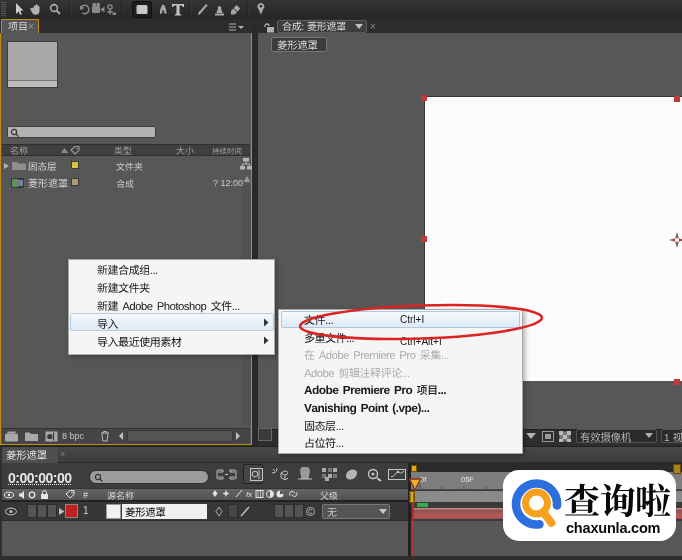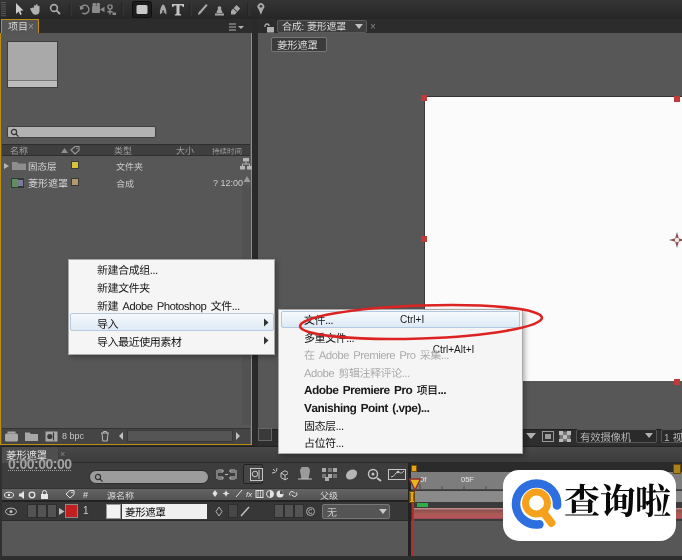--- a/index.html
+++ b/index.html
@@ -204,21 +204,21 @@
       <path d="M0.8 0.0V-0.7H2.5V-6.0L1.0 -4.9V-5.8L2.6 -6.9H3.4V-0.7H5.1V0.0Z M13.3 -7.9V-2.6H14.0V-7.2H17.1V-2.6H17.8V-7.9ZM10.3 -8.0C10.7 -7.7 11.1 -7.1 11.2 -6.7L11.8 -7.1C11.7 -7.5 11.3 -8.0 10.9 -8.4ZM15.1 -6.5V-4.5C15.1 -3.0 14.8 -1.1 12.3 0.2C12.5 0.4 12.7 0.7 12.8 0.8C14.3 0.0 15.1 -1.1 15.5 -2.1V-0.2C15.5 0.5 15.7 0.7 16.4 0.7H17.3C18.2 0.7 18.3 0.2 18.4 -1.3C18.2 -1.4 18.0 -1.5 17.8 -1.6C17.7 -0.2 17.7 0.1 17.3 0.1H16.5C16.3 0.1 16.2 0.0 16.2 -0.3V-2.8H15.7C15.8 -3.4 15.9 -4.0 15.9 -4.5V-6.5ZM9.4 -6.7V-6.0H11.8C11.2 -4.7 10.2 -3.5 9.2 -2.8C9.3 -2.6 9.4 -2.2 9.5 -2.0C9.9 -2.3 10.3 -2.7 10.7 -3.1V0.8H11.4V-3.5C11.7 -3.1 12.2 -2.5 12.4 -2.2L12.8 -2.8C12.6 -3.0 11.9 -3.8 11.6 -4.2C12.0 -4.9 12.5 -5.7 12.7 -6.4L12.3 -6.7L12.2 -6.7Z" fill="#b8b8b8"></path>
     </svg>
 <div class="a" style="left:0px;top:446px;width:682px;height:114px;background:#4a4a4a;"></div>
 <div class="a" style="left:0px;top:446px;width:682px;height:17px;background:linear-gradient(#484848,#3c3c3c);border-top:1px solid #222;border-bottom:1px solid #2a2a2a;"></div>
 <div class="a" style="left:2px;top:447px;width:56px;height:16px;background:#4e4e4e;border-radius:2px 2px 0 0;"></div>
 <svg class="a" style="left:6px;top:448px" width="42" height="15" viewBox="0 -11 42 15">
       <path d="M3.8 -4.3C3.0 -3.8 1.8 -3.4 0.9 -3.1L1.4 -2.5C2.3 -2.8 3.5 -3.4 4.5 -3.9ZM6.2 -3.8C7.2 -3.4 8.6 -2.9 9.3 -2.5L9.7 -3.2C9.0 -3.5 7.5 -4.0 6.5 -4.3ZM6.7 -8.8V-8.0H3.7V-8.8H3.0V-8.0H0.6V-7.4H3.0V-6.7H3.7V-7.4H6.7V-6.7H7.5V-7.4H9.9V-8.0H7.5V-8.8ZM4.8 -7.0V-6.4H1.8V-5.8H4.8V-5.0H0.6V-4.3H9.9V-5.0H5.6V-5.8H8.8V-6.4H5.6V-7.0ZM4.3 -3.4C3.8 -2.7 2.6 -1.9 1.0 -1.4C1.2 -1.3 1.4 -1.0 1.5 -0.9C2.1 -1.1 2.6 -1.3 3.1 -1.6C3.5 -1.2 3.9 -0.8 4.4 -0.5C3.2 -0.1 1.8 0.1 0.5 0.1C0.6 0.3 0.7 0.6 0.7 0.8C2.3 0.7 3.9 0.4 5.3 -0.1C6.5 0.4 7.9 0.7 9.6 0.8C9.7 0.6 9.8 0.3 10.0 0.1C8.6 0.0 7.2 -0.1 6.1 -0.5C7.0 -1.0 7.8 -1.6 8.3 -2.4L7.8 -2.7L7.7 -2.7H4.6C4.8 -2.8 5.0 -3.0 5.1 -3.2ZM5.3 -0.8C4.6 -1.1 4.1 -1.5 3.7 -1.9L3.9 -2.1H7.1C6.7 -1.6 6.0 -1.1 5.3 -0.8Z M19.1 -8.7C18.4 -7.8 17.2 -6.9 16.2 -6.4C16.4 -6.3 16.7 -6.0 16.8 -5.8C17.9 -6.4 19.0 -7.4 19.8 -8.3ZM19.4 -5.8C18.7 -4.8 17.4 -3.9 16.3 -3.3C16.5 -3.2 16.8 -3.0 16.9 -2.8C18.0 -3.4 19.3 -4.4 20.1 -5.5ZM19.6 -2.9C18.8 -1.6 17.4 -0.4 15.8 0.2C16.0 0.4 16.2 0.6 16.4 0.8C18.0 0.1 19.5 -1.2 20.4 -2.6ZM14.4 -7.4V-4.7H12.8V-7.4ZM10.6 -4.7V-4.0H12.0C12.0 -2.4 11.7 -0.9 10.6 0.4C10.8 0.5 11.1 0.7 11.2 0.9C12.4 -0.5 12.7 -2.2 12.7 -4.0H14.4V0.8H15.2V-4.0H16.4V-4.7H15.2V-7.4H16.2V-8.2H10.8V-7.4H12.0V-4.7Z M21.1 -8.0C21.6 -7.5 22.3 -6.8 22.6 -6.3L23.2 -6.8C22.9 -7.2 22.2 -7.9 21.7 -8.4ZM25.4 -2.8C25.2 -2.2 24.9 -1.5 24.5 -1.0L25.0 -0.7C25.4 -1.2 25.7 -2.0 25.9 -2.6ZM26.4 -2.6C26.4 -2.0 26.5 -1.3 26.5 -0.8L27.1 -0.8C27.1 -1.3 27.0 -2.1 26.9 -2.6ZM27.6 -2.6C27.8 -2.0 28.0 -1.2 28.1 -0.8L28.7 -0.9C28.6 -1.4 28.4 -2.1 28.1 -2.7ZM28.8 -2.7C29.2 -2.1 29.6 -1.3 29.8 -0.8L30.4 -1.1C30.2 -1.6 29.8 -2.3 29.4 -2.9ZM23.0 -5.2H20.9V-4.4H22.3V-1.1C21.8 -0.9 21.3 -0.5 20.8 0.0L21.3 0.7C21.8 0.0 22.4 -0.5 22.8 -0.5C23.0 -0.5 23.3 -0.2 23.8 0.0C24.5 0.5 25.4 0.6 26.6 0.6C27.7 0.6 29.5 0.5 30.3 0.4C30.3 0.2 30.4 -0.1 30.5 -0.3C29.5 -0.2 27.9 -0.1 26.7 -0.1C25.5 -0.1 24.6 -0.2 23.9 -0.6C23.5 -0.8 23.3 -1.0 23.0 -1.1ZM26.6 -8.7C26.7 -8.5 26.9 -8.1 27.0 -7.8H24.0V-5.5C24.0 -4.3 23.9 -2.7 23.1 -1.5C23.2 -1.4 23.5 -1.2 23.7 -1.1C24.6 -2.3 24.7 -4.2 24.7 -5.5V-7.1H30.3V-7.8H27.8C27.7 -8.1 27.5 -8.6 27.3 -8.9ZM26.0 -6.9V-5.9H24.7V-5.2H26.0V-3.3H29.1V-5.2H30.3V-5.9H29.1V-6.9H28.4V-5.9H26.7V-6.9ZM28.4 -5.2V-3.9H26.7V-5.2Z M37.4 -7.8H39.2V-6.8H37.4ZM34.9 -7.8H36.7V-6.8H34.9ZM32.5 -7.8H34.2V-6.8H32.5ZM33.0 -2.8H38.7V-2.1H33.0ZM33.0 -4.0H38.7V-3.3H33.0ZM31.2 -0.9V-0.3H35.4V0.8H36.2V-0.3H40.5V-0.9H36.2V-1.6H39.5V-4.6H36.1V-5.1H40.1V-5.7H36.1V-6.2H40.0V-8.4H31.8V-6.2H35.3V-4.6H32.2V-1.6H35.4V-0.9Z" fill="#e6e6e6"></path>
     </svg>
 <div class="a" style="left:60px;top:449px;font:normal 9px/11px 'Liberation Sans',sans-serif;color:#888888;white-space:pre;">×</div>
 <div class="a" style="left:0px;top:463px;width:410px;height:25px;background:#3d3d3d;"></div>
-<div class="a" style="left:8px;top:456px;font:bold 14px/17px 'Liberation Sans',sans-serif;color:#a3a3a3;white-space:pre;letter-spacing:-0.5px;text-decoration:underline dotted 1px;">0:00:00:00</div>
+<div class="a" style="left:8px;top:470px;font:bold 14px/17px 'Liberation Sans',sans-serif;color:#e5e5e5;white-space:pre;letter-spacing:-0.5px;text-decoration:underline dotted 1px;">0:00:00:00</div>
 <div class="a" style="left:89px;top:470px;width:120px;height:14px;background:#9c9c9c;border-radius:7px;border:1px solid #2e2e2e;"></div>
 <svg class="a" style="left:94px;top:473px" width="10" height="10" viewBox="0 0 10 10">
       <circle cx="4" cy="4" r="2.6" fill="none" stroke="#333" stroke-width="1.2"></circle>
       <path d="M6 6 L8.6 8.6" stroke="#333" stroke-width="1.2"></path>
     </svg>
 <svg class="a" style="left:216px;top:468px" width="21" height="14" viewBox="0 0 21 14">
       <path d="M1 2 v9 M2 2 h5 v2 h-5 M2 9 h5 v2 h-5 M20 2 v9 M19 2 h-5 v2 h5 M19 9 h-5 v2 h5 M9 6.5 h3" stroke="#c0c0c0" fill="none"></path>
     </svg>
 <div class="a" style="left:243px;top:464px;width:20px;height:20px;background:#454545;border:1px solid #222;border-radius:2px;"></div>
 <svg class="a" style="left:250px;top:468px" width="13" height="13" viewBox="0 0 13 13">
@@ -377,21 +377,21 @@
     </svg>
 <div class="a" style="left:278px;top:309px;width:245px;height:145px;background:#f5f5f5;border:1px solid #a8a8a8;box-shadow:2px 2px 5px rgba(0,0,0,0.3);"></div>
 <div class="a" style="left:281px;top:310.5px;width:239px;height:17.2px;background:linear-gradient(#f6fafd,#dde9f5);border:1px solid #b0c8e0;border-radius:2px;"></div>
 <svg class="a" style="left:304px;top:312.0px" width="31" height="16" viewBox="0 -12 31 16">
       <path d="M4.7 -9.1C5.0 -8.5 5.3 -7.8 5.5 -7.3L6.4 -7.6C6.2 -8.1 5.8 -8.8 5.5 -9.3ZM0.5 -7.3V-6.5H2.3C2.9 -4.8 3.8 -3.4 4.9 -2.2C3.7 -1.2 2.2 -0.4 0.4 0.1C0.6 0.3 0.8 0.7 0.9 0.9C2.8 0.3 4.3 -0.5 5.5 -1.6C6.8 -0.5 8.3 0.3 10.1 0.8C10.2 0.6 10.4 0.2 10.6 0.0C8.9 -0.4 7.4 -1.2 6.2 -2.2C7.3 -3.3 8.1 -4.8 8.8 -6.5H10.5V-7.3ZM5.5 -2.8C4.5 -3.8 3.7 -5.1 3.1 -6.5H7.8C7.3 -5.0 6.5 -3.8 5.5 -2.8Z M14.0 -3.8V-2.9H17.2V0.9H18.0V-2.9H21.0V-3.8H18.0V-6.2H20.5V-7.0H18.0V-9.1H17.2V-7.0H15.7C15.9 -7.5 16.0 -8.0 16.1 -8.5L15.3 -8.7C15.0 -7.2 14.6 -5.8 13.9 -4.9C14.1 -4.8 14.5 -4.6 14.7 -4.5C14.9 -5.0 15.2 -5.5 15.5 -6.2H17.2V-3.8ZM13.5 -9.2C12.9 -7.5 11.9 -5.9 10.9 -4.8C11.0 -4.6 11.3 -4.2 11.4 -4.0C11.7 -4.4 12.1 -4.8 12.4 -5.3V0.9H13.2V-6.6C13.6 -7.3 14.0 -8.2 14.3 -9.0Z M22.1 0.0V-1.2H23.2V0.0Z M24.8 0.0V-1.2H25.9V0.0Z M27.4 0.0V-1.2H28.5V0.0Z" fill="#1a1a1a"></path>
     </svg>
 <div class="a" style="left:400px;top:314.4px;width:107px;text-align:left;font:10px/12px 'Liberation Sans',sans-serif;color:#1a1a1a">Ctrl+I</div>
 <svg class="a" style="left:304px;top:329.6px" width="52" height="16" viewBox="0 -12 52 16">
       <path d="M5.0 -9.3C4.3 -8.3 3.0 -7.3 1.2 -6.5C1.4 -6.4 1.7 -6.1 1.8 -6.0C2.8 -6.4 3.6 -7.0 4.4 -7.5H7.5C6.9 -6.9 6.2 -6.3 5.3 -5.8C4.9 -6.1 4.3 -6.5 3.9 -6.7L3.3 -6.3C3.7 -6.1 4.2 -5.7 4.6 -5.4C3.4 -4.8 2.1 -4.4 0.9 -4.2C1.0 -4.0 1.2 -3.7 1.3 -3.5C4.1 -4.1 7.3 -5.5 8.8 -8.0L8.2 -8.3L8.1 -8.3H5.2C5.5 -8.5 5.7 -8.8 5.9 -9.1ZM6.8 -5.4C6.0 -4.3 4.4 -3.1 2.2 -2.3C2.4 -2.2 2.6 -1.9 2.7 -1.7C4.1 -2.2 5.2 -2.9 6.2 -3.7H9.2C8.6 -2.8 7.8 -2.1 6.9 -1.6C6.5 -1.9 5.9 -2.4 5.5 -2.7L4.8 -2.3C5.2 -1.9 5.7 -1.5 6.1 -1.2C4.6 -0.5 2.7 -0.1 0.8 0.1C1.0 0.3 1.1 0.7 1.2 0.9C5.1 0.4 8.8 -0.8 10.4 -4.1L9.8 -4.4L9.7 -4.4H7.0C7.3 -4.7 7.5 -4.9 7.7 -5.2Z M12.3 -5.9V-2.5H15.6V-1.8H11.9V-1.1H15.6V-0.1H11.1V0.5H21.0V-0.1H16.4V-1.1H20.3V-1.8H16.4V-2.5H19.9V-5.9H16.4V-6.6H20.9V-7.3H16.4V-8.1C17.7 -8.2 18.9 -8.4 19.9 -8.5L19.4 -9.2C17.7 -8.9 14.6 -8.7 12.0 -8.6C12.1 -8.4 12.2 -8.1 12.2 -7.9C13.3 -8.0 14.4 -8.0 15.6 -8.1V-7.3H11.2V-6.6H15.6V-5.9ZM13.1 -4.0H15.6V-3.1H13.1ZM16.4 -4.0H19.0V-3.1H16.4ZM13.1 -5.3H15.6V-4.5H13.1ZM16.4 -5.3H19.0V-4.5H16.4Z M25.8 -9.1C26.1 -8.5 26.4 -7.8 26.6 -7.3L27.5 -7.6C27.3 -8.1 26.9 -8.8 26.6 -9.3ZM21.7 -7.3V-6.5H23.4C24.0 -4.8 24.9 -3.4 26.0 -2.2C24.8 -1.2 23.3 -0.4 21.5 0.1C21.7 0.3 21.9 0.7 22.0 0.9C23.9 0.3 25.4 -0.5 26.6 -1.6C27.9 -0.5 29.4 0.3 31.2 0.8C31.3 0.6 31.6 0.2 31.7 0.0C30.0 -0.4 28.5 -1.2 27.3 -2.2C28.4 -3.3 29.2 -4.8 29.9 -6.5H31.6V-7.3ZM26.6 -2.8C25.6 -3.8 24.8 -5.1 24.2 -6.5H28.9C28.4 -5.0 27.6 -3.8 26.6 -2.8Z M35.1 -3.8V-2.9H38.3V0.9H39.1V-2.9H42.1V-3.8H39.1V-6.2H41.6V-7.0H39.1V-9.1H38.3V-7.0H36.8C37.0 -7.5 37.1 -8.0 37.2 -8.5L36.4 -8.7C36.1 -7.2 35.7 -5.8 35.0 -4.9C35.2 -4.8 35.6 -4.6 35.8 -4.5C36.1 -5.0 36.3 -5.5 36.6 -6.2H38.3V-3.8ZM34.6 -9.2C34.0 -7.5 33.0 -5.9 32.0 -4.8C32.1 -4.6 32.4 -4.2 32.5 -4.0C32.8 -4.4 33.2 -4.8 33.5 -5.3V0.9H34.3V-6.6C34.7 -7.3 35.1 -8.2 35.4 -9.0Z M43.2 0.0V-1.2H44.3V0.0Z M45.9 0.0V-1.2H47.0V0.0Z M48.5 0.0V-1.2H49.6V0.0Z" fill="#1a1a1a"></path>
     </svg>
-<div class="a" style="left:400px;top:344px;width:107px;text-align:center;font:10px/12px 'Liberation Sans',sans-serif;color:#1a1a1a">Ctrl+Alt+I</div>
+<div class="a" style="left:400px;top:336px;width:107px;text-align:left;font:10px/12px 'Liberation Sans',sans-serif;color:#1a1a1a">Ctrl+Alt+I</div>
 <svg class="a" style="left:304px;top:347.2px" width="146" height="16" viewBox="0 -12 146 16">
       <path d="M4.3 -9.2C4.1 -8.7 3.9 -8.1 3.7 -7.5H0.7V-6.7H3.4C2.7 -5.3 1.7 -4.0 0.4 -3.1C0.5 -3.0 0.8 -2.6 0.8 -2.4C1.3 -2.7 1.7 -3.1 2.1 -3.5V0.8H2.9V-4.5C3.5 -5.2 3.9 -6.0 4.3 -6.7H10.3V-7.5H4.6C4.8 -8.0 5.0 -8.5 5.2 -9.0ZM6.6 -6.2V-4.0H4.1V-3.3H6.6V-0.2H3.7V0.6H10.3V-0.2H7.4V-3.3H9.9V-4.0H7.4V-6.2Z M21.2 0.0 20.4 -2.3H16.8L16.0 0.0H14.9L18.0 -7.7H19.2L22.3 0.0ZM18.6 -6.9 18.5 -6.8Q18.4 -6.3 18.1 -5.6L17.2 -3.1H20.0L19.1 -5.6Q18.9 -6.0 18.7 -6.5Z M26.4 -1.0Q26.1 -0.4 25.6 -0.1Q25.2 0.1 24.5 0.1Q23.4 0.1 22.9 -0.6Q22.3 -1.4 22.3 -2.9Q22.3 -6.0 24.5 -6.0Q25.2 -6.0 25.6 -5.8Q26.1 -5.5 26.4 -5.0H26.4L26.4 -5.7V-8.1H27.3V-1.2Q27.3 -0.3 27.4 0.0H26.4Q26.4 -0.1 26.4 -0.4Q26.4 -0.7 26.4 -1.0ZM23.4 -3.0Q23.4 -1.7 23.7 -1.2Q24.0 -0.7 24.8 -0.7Q25.6 -0.7 26.0 -1.2Q26.4 -1.8 26.4 -3.0Q26.4 -4.2 26.0 -4.8Q25.6 -5.3 24.8 -5.3Q24.0 -5.3 23.7 -4.7Q23.4 -4.2 23.4 -3.0Z M33.4 -3.0Q33.4 -1.4 32.7 -0.7Q32.0 0.1 30.7 0.1Q29.4 0.1 28.8 -0.7Q28.1 -1.5 28.1 -3.0Q28.1 -6.0 30.8 -6.0Q32.1 -6.0 32.8 -5.3Q33.4 -4.5 33.4 -3.0ZM32.4 -3.0Q32.4 -4.2 32.0 -4.7Q31.6 -5.3 30.8 -5.3Q29.9 -5.3 29.5 -4.7Q29.2 -4.2 29.2 -3.0Q29.2 -1.8 29.5 -1.2Q29.9 -0.6 30.7 -0.6Q31.6 -0.6 32.0 -1.2Q32.4 -1.8 32.4 -3.0Z M39.2 -3.0Q39.2 0.1 37.0 0.1Q36.3 0.1 35.9 -0.1Q35.4 -0.4 35.2 -0.9H35.2Q35.2 -0.7 35.1 -0.4Q35.1 -0.1 35.1 0.0H34.1Q34.2 -0.3 34.2 -1.2V-8.1H35.2V-5.8Q35.2 -5.4 35.1 -5.0H35.2Q35.4 -5.5 35.9 -5.8Q36.3 -6.0 37.0 -6.0Q38.1 -6.0 38.7 -5.3Q39.2 -4.5 39.2 -3.0ZM38.2 -3.0Q38.2 -4.2 37.8 -4.7Q37.5 -5.3 36.8 -5.3Q35.9 -5.3 35.5 -4.7Q35.2 -4.1 35.2 -2.9Q35.2 -1.7 35.5 -1.2Q35.9 -0.6 36.7 -0.6Q37.5 -0.6 37.8 -1.2Q38.2 -1.7 38.2 -3.0Z M40.7 -2.8Q40.7 -1.7 41.1 -1.2Q41.6 -0.6 42.4 -0.6Q43.0 -0.6 43.4 -0.9Q43.8 -1.1 43.9 -1.5L44.8 -1.3Q44.2 0.1 42.4 0.1Q41.1 0.1 40.4 -0.7Q39.7 -1.5 39.7 -3.0Q39.7 -4.5 40.4 -5.2Q41.1 -6.0 42.3 -6.0Q44.9 -6.0 44.9 -2.9V-2.8ZM43.9 -3.5Q43.8 -4.4 43.4 -4.9Q43.1 -5.3 42.3 -5.3Q41.6 -5.3 41.2 -4.8Q40.8 -4.3 40.7 -3.5Z M56.2 -5.4Q56.2 -4.3 55.5 -3.6Q54.7 -3.0 53.5 -3.0H51.2V0.0H50.2V-7.7H53.4Q54.7 -7.7 55.5 -7.1Q56.2 -6.5 56.2 -5.4ZM55.1 -5.4Q55.1 -6.9 53.3 -6.9H51.2V-3.8H53.4Q55.1 -3.8 55.1 -5.4Z M57.1 0.0V-4.5Q57.1 -5.2 57.0 -5.9H58.0Q58.0 -4.9 58.0 -4.7H58.0Q58.3 -5.5 58.6 -5.7Q58.9 -6.0 59.5 -6.0Q59.6 -6.0 59.8 -6.0V-5.1Q59.7 -5.1 59.3 -5.1Q58.7 -5.1 58.4 -4.6Q58.1 -4.1 58.1 -3.1V0.0Z M61.1 -2.8Q61.1 -1.7 61.5 -1.2Q61.9 -0.6 62.7 -0.6Q63.4 -0.6 63.8 -0.9Q64.2 -1.1 64.3 -1.5L65.2 -1.3Q64.6 0.1 62.7 0.1Q61.4 0.1 60.7 -0.7Q60.1 -1.5 60.1 -3.0Q60.1 -4.5 60.7 -5.2Q61.4 -6.0 62.7 -6.0Q65.3 -6.0 65.3 -2.9V-2.8ZM64.3 -3.5Q64.2 -4.4 63.8 -4.9Q63.4 -5.3 62.7 -5.3Q62.0 -5.3 61.6 -4.8Q61.1 -4.3 61.1 -3.5Z M69.6 0.0V-3.8Q69.6 -4.6 69.3 -4.9Q69.1 -5.3 68.5 -5.3Q67.9 -5.3 67.5 -4.8Q67.1 -4.3 67.1 -3.4V0.0H66.1V-4.7Q66.1 -5.7 66.1 -5.9H67.0Q67.0 -5.9 67.0 -5.8Q67.1 -5.6 67.1 -5.5Q67.1 -5.3 67.1 -4.9H67.1Q67.4 -5.5 67.8 -5.8Q68.2 -6.0 68.8 -6.0Q69.5 -6.0 69.9 -5.8Q70.3 -5.5 70.4 -4.9H70.5Q70.8 -5.5 71.2 -5.8Q71.6 -6.0 72.2 -6.0Q73.1 -6.0 73.5 -5.5Q74.0 -5.1 74.0 -3.9V0.0H73.0V-3.8Q73.0 -4.6 72.7 -4.9Q72.5 -5.3 71.9 -5.3Q71.3 -5.3 70.9 -4.8Q70.5 -4.3 70.5 -3.4V0.0Z M75.0 -7.2V-8.1H76.0V-7.2ZM75.0 0.0V-5.9H76.0V0.0Z M77.8 -2.8Q77.8 -1.7 78.2 -1.2Q78.6 -0.6 79.4 -0.6Q80.1 -0.6 80.5 -0.9Q80.9 -1.1 81.0 -1.5L81.9 -1.3Q81.3 0.1 79.4 0.1Q78.1 0.1 77.4 -0.7Q76.8 -1.5 76.8 -3.0Q76.8 -4.5 77.4 -5.2Q78.1 -6.0 79.4 -6.0Q82.0 -6.0 82.0 -2.9V-2.8ZM81.0 -3.5Q80.9 -4.4 80.5 -4.9Q80.1 -5.3 79.4 -5.3Q78.7 -5.3 78.3 -4.8Q77.8 -4.3 77.8 -3.5Z M82.8 0.0V-4.5Q82.8 -5.2 82.8 -5.9H83.7Q83.8 -4.9 83.8 -4.7H83.8Q84.0 -5.5 84.3 -5.7Q84.6 -6.0 85.2 -6.0Q85.4 -6.0 85.6 -6.0V-5.1Q85.4 -5.1 85.1 -5.1Q84.5 -5.1 84.1 -4.6Q83.8 -4.1 83.8 -3.1V0.0Z M86.9 -2.8Q86.9 -1.7 87.3 -1.2Q87.7 -0.6 88.5 -0.6Q89.1 -0.6 89.5 -0.9Q89.9 -1.1 90.0 -1.5L90.9 -1.3Q90.4 0.1 88.5 0.1Q87.2 0.1 86.5 -0.7Q85.8 -1.5 85.8 -3.0Q85.8 -4.5 86.5 -5.2Q87.2 -6.0 88.5 -6.0Q91.1 -6.0 91.1 -2.9V-2.8ZM90.1 -3.5Q90.0 -4.4 89.6 -4.9Q89.2 -5.3 88.4 -5.3Q87.7 -5.3 87.3 -4.8Q86.9 -4.3 86.9 -3.5Z M102.3 -5.4Q102.3 -4.3 101.6 -3.6Q100.9 -3.0 99.6 -3.0H97.4V0.0H96.3V-7.7H99.6Q100.9 -7.7 101.6 -7.1Q102.3 -6.5 102.3 -5.4ZM101.2 -5.4Q101.2 -6.9 99.5 -6.9H97.4V-3.8H99.5Q101.2 -3.8 101.2 -5.4Z M103.2 0.0V-4.5Q103.2 -5.2 103.2 -5.9H104.1Q104.2 -4.9 104.2 -4.7H104.2Q104.4 -5.5 104.7 -5.7Q105.0 -6.0 105.6 -6.0Q105.8 -6.0 106.0 -6.0V-5.1Q105.8 -5.1 105.5 -5.1Q104.8 -5.1 104.5 -4.6Q104.2 -4.1 104.2 -3.1V0.0Z M111.5 -3.0Q111.5 -1.4 110.8 -0.7Q110.1 0.1 108.8 0.1Q107.5 0.1 106.9 -0.7Q106.2 -1.5 106.2 -3.0Q106.2 -6.0 108.8 -6.0Q110.2 -6.0 110.8 -5.3Q111.5 -4.5 111.5 -3.0ZM110.4 -3.0Q110.4 -4.2 110.1 -4.7Q109.7 -5.3 108.9 -5.3Q108.0 -5.3 107.6 -4.7Q107.2 -4.2 107.2 -3.0Q107.2 -1.8 107.6 -1.2Q108.0 -0.6 108.8 -0.6Q109.7 -0.6 110.1 -1.2Q110.4 -1.8 110.4 -3.0Z M124.6 -7.6C124.2 -6.8 123.5 -5.6 123.0 -4.9L123.7 -4.6C124.2 -5.2 124.9 -6.3 125.4 -7.3ZM117.4 -6.8C117.8 -6.2 118.3 -5.4 118.4 -4.8L119.2 -5.1C119.0 -5.7 118.6 -6.5 118.1 -7.1ZM120.3 -7.3C120.7 -6.6 120.9 -5.8 121.0 -5.2L121.8 -5.5C121.8 -6.0 121.4 -6.9 121.1 -7.5ZM124.9 -9.1C123.0 -8.7 119.6 -8.5 116.8 -8.4C116.9 -8.2 117.0 -7.8 117.0 -7.6C119.9 -7.7 123.3 -8.0 125.6 -8.4ZM116.5 -4.1V-3.3H120.2C119.2 -2.0 117.6 -0.9 116.2 -0.3C116.4 -0.1 116.6 0.2 116.8 0.5C118.2 -0.2 119.8 -1.5 120.8 -2.8V0.9H121.7V-2.9C122.8 -1.5 124.4 -0.2 125.8 0.4C126.0 0.2 126.2 -0.1 126.4 -0.3C125.0 -0.9 123.4 -2.1 122.3 -3.3H126.2V-4.1H121.7V-5.1H120.8V-4.1Z M131.4 -3.2V-2.5H126.9V-1.8H130.7C129.6 -1.0 128.0 -0.3 126.7 0.1C126.9 0.2 127.1 0.5 127.2 0.8C128.6 0.3 130.3 -0.5 131.4 -1.5V0.9H132.2V-1.5C133.4 -0.6 135.0 0.3 136.5 0.7C136.6 0.5 136.8 0.2 137.0 -0.0C135.6 -0.3 134.1 -1.0 133.0 -1.8H136.8V-2.5H132.2V-3.2ZM131.7 -6.1V-5.3H129.1V-6.1ZM131.5 -9.1C131.7 -8.8 131.8 -8.4 132.0 -8.1H129.5C129.7 -8.4 129.9 -8.8 130.1 -9.1L129.3 -9.3C128.8 -8.3 127.9 -7.1 126.7 -6.1C126.9 -6.0 127.1 -5.8 127.3 -5.6C127.6 -5.9 127.9 -6.2 128.2 -6.5V-3.0H129.1V-3.3H136.5V-4.0H132.5V-4.8H135.7V-5.3H132.5V-6.1H135.7V-6.7H132.5V-7.4H136.1V-8.1H132.9C132.7 -8.4 132.5 -8.9 132.2 -9.3ZM131.7 -6.7H129.1V-7.4H131.7ZM131.7 -4.8V-4.0H129.1V-4.8Z M137.9 0.0V-1.2H139.0V0.0Z M140.6 0.0V-1.2H141.7V0.0Z M143.2 0.0V-1.2H144.3V0.0Z" fill="#a8a8a8"></path>
     </svg>
 <svg class="a" style="left:304px;top:364.8px" width="107" height="16" viewBox="0 -12 107 16">
       <path d="M6.4 0.0 5.5 -2.3H2.0L1.1 0.0H0.0L3.2 -7.7H4.4L7.4 0.0ZM3.7 -6.9 3.7 -6.8Q3.6 -6.3 3.3 -5.6L2.3 -3.1H5.2L4.2 -5.6Q4.0 -6.0 3.9 -6.5Z M11.5 -1.0Q11.2 -0.4 10.8 -0.1Q10.3 0.1 9.7 0.1Q8.5 0.1 8.0 -0.6Q7.5 -1.4 7.5 -2.9Q7.5 -6.0 9.7 -6.0Q10.3 -6.0 10.8 -5.8Q11.2 -5.5 11.5 -5.0H11.5L11.5 -5.7V-8.1H12.5V-1.2Q12.5 -0.3 12.5 0.0H11.6Q11.6 -0.1 11.6 -0.4Q11.5 -0.7 11.5 -1.0ZM8.5 -3.0Q8.5 -1.7 8.9 -1.2Q9.2 -0.7 9.9 -0.7Q10.8 -0.7 11.1 -1.2Q11.5 -1.8 11.5 -3.0Q11.5 -4.2 11.1 -4.8Q10.8 -5.3 9.9 -5.3Q9.2 -5.3 8.9 -4.7Q8.5 -4.2 8.5 -3.0Z M18.6 -3.0Q18.6 -1.4 17.9 -0.7Q17.2 0.1 15.9 0.1Q14.6 0.1 13.9 -0.7Q13.3 -1.5 13.3 -3.0Q13.3 -6.0 15.9 -6.0Q17.3 -6.0 17.9 -5.3Q18.6 -4.5 18.6 -3.0ZM17.5 -3.0Q17.5 -4.2 17.2 -4.7Q16.8 -5.3 15.9 -5.3Q15.1 -5.3 14.7 -4.7Q14.3 -4.2 14.3 -3.0Q14.3 -1.8 14.7 -1.2Q15.1 -0.6 15.9 -0.6Q16.8 -0.6 17.1 -1.2Q17.5 -1.8 17.5 -3.0Z M24.3 -3.0Q24.3 0.1 22.2 0.1Q21.5 0.1 21.0 -0.1Q20.6 -0.4 20.3 -0.9H20.3Q20.3 -0.7 20.3 -0.4Q20.3 -0.1 20.3 0.0H19.3Q19.3 -0.3 19.3 -1.2V-8.1H20.3V-5.8Q20.3 -5.4 20.3 -5.0H20.3Q20.6 -5.5 21.0 -5.8Q21.5 -6.0 22.2 -6.0Q23.3 -6.0 23.8 -5.3Q24.3 -4.5 24.3 -3.0ZM23.3 -3.0Q23.3 -4.2 23.0 -4.7Q22.6 -5.3 21.9 -5.3Q21.1 -5.3 20.7 -4.7Q20.3 -4.1 20.3 -2.9Q20.3 -1.7 20.7 -1.2Q21.1 -0.6 21.9 -0.6Q22.6 -0.6 23.0 -1.2Q23.3 -1.7 23.3 -3.0Z M25.9 -2.8Q25.9 -1.7 26.3 -1.2Q26.7 -0.6 27.5 -0.6Q28.2 -0.6 28.5 -0.9Q28.9 -1.1 29.1 -1.5L29.9 -1.3Q29.4 0.1 27.5 0.1Q26.2 0.1 25.5 -0.7Q24.8 -1.5 24.8 -3.0Q24.8 -4.5 25.5 -5.2Q26.2 -6.0 27.5 -6.0Q30.1 -6.0 30.1 -2.9V-2.8ZM29.1 -3.5Q29.0 -4.4 28.6 -4.9Q28.2 -5.3 27.5 -5.3Q26.7 -5.3 26.3 -4.8Q25.9 -4.3 25.9 -3.5Z M41.0 -6.8V-3.9H41.7V-6.8ZM43.1 -7.1V-3.7C43.1 -3.6 43.1 -3.5 42.9 -3.5C42.8 -3.5 42.4 -3.5 42.0 -3.5C42.0 -3.4 42.1 -3.1 42.2 -2.9C42.8 -2.9 43.2 -2.9 43.5 -3.0C43.8 -3.1 43.8 -3.3 43.8 -3.7V-7.1ZM42.0 -9.3C41.8 -8.9 41.5 -8.5 41.3 -8.1H38.0L38.5 -8.3C38.3 -8.6 38.0 -9.0 37.8 -9.3L37.0 -9.1C37.3 -8.8 37.5 -8.4 37.7 -8.1H35.1V-7.5H44.8V-8.1H42.1C42.3 -8.4 42.6 -8.7 42.8 -9.1ZM35.4 -2.5V-1.8H38.9C38.5 -0.7 37.6 -0.1 35.0 0.2C35.1 0.4 35.3 0.7 35.4 0.9C38.3 0.5 39.4 -0.3 39.8 -1.8H43.2C43.1 -0.6 42.9 -0.1 42.7 0.0C42.6 0.1 42.5 0.1 42.3 0.1C42.1 0.1 41.4 0.1 40.7 0.1C40.8 0.3 40.9 0.6 41.0 0.8C41.6 0.8 42.3 0.8 42.6 0.8C42.9 0.8 43.2 0.7 43.4 0.5C43.7 0.2 43.9 -0.5 44.1 -2.2C44.1 -2.3 44.1 -2.5 44.1 -2.5ZM39.0 -6.4V-5.7H36.6V-6.4ZM35.9 -6.9V-3.0H36.6V-4.0H39.0V-3.7C39.0 -3.6 39.0 -3.5 38.9 -3.5C38.8 -3.5 38.5 -3.5 38.1 -3.5C38.2 -3.4 38.3 -3.2 38.3 -3.0C38.8 -3.0 39.2 -3.0 39.4 -3.1C39.7 -3.2 39.7 -3.3 39.7 -3.7V-6.9ZM39.0 -5.2V-4.6H36.6V-5.2Z M51.0 -8.3H54.0V-7.1H51.0ZM50.3 -8.9V-6.5H54.8V-8.9ZM45.9 -3.7C46.0 -3.7 46.3 -3.8 46.7 -3.8H47.7V-2.2L45.4 -1.8L45.6 -1.0L47.7 -1.5V0.8H48.4V-1.6L49.7 -1.9L49.6 -2.6L48.4 -2.4V-3.8H49.4V-4.6H48.4V-6.2H47.7V-4.6H46.6C46.9 -5.3 47.2 -6.2 47.5 -7.1H49.5V-7.9H47.7C47.8 -8.3 47.9 -8.7 47.9 -9.1L47.1 -9.2C47.1 -8.8 47.0 -8.4 46.9 -7.9H45.5V-7.1H46.7C46.5 -6.3 46.3 -5.5 46.1 -5.3C46.0 -4.8 45.8 -4.4 45.6 -4.4C45.7 -4.2 45.8 -3.8 45.9 -3.7ZM54.0 -5.2V-4.2H51.1V-5.2ZM49.4 -0.8 49.5 -0.1 54.0 -0.4V0.9H54.7V-0.5L55.5 -0.6L55.5 -1.3L54.7 -1.2V-5.2H55.5V-5.9H49.6V-5.2H50.4V-0.9ZM54.0 -3.6V-2.7H51.1V-3.6ZM54.0 -2.0V-1.2L51.1 -0.9V-2.0Z M56.6 -8.5C57.3 -8.2 58.2 -7.6 58.7 -7.3L59.1 -8.0C58.7 -8.3 57.7 -8.8 57.0 -9.1ZM56.0 -5.5C56.7 -5.1 57.6 -4.6 58.0 -4.3L58.5 -5.0C58.0 -5.3 57.1 -5.8 56.4 -6.1ZM56.3 0.2 57.0 0.8C57.7 -0.3 58.4 -1.6 59.0 -2.8L58.4 -3.4C57.8 -2.1 56.9 -0.6 56.3 0.2ZM61.6 -9.0C61.9 -8.4 62.3 -7.7 62.5 -7.2L63.3 -7.5C63.1 -8.0 62.7 -8.7 62.3 -9.3ZM59.2 -7.1V-6.4H62.1V-3.9H59.6V-3.1H62.1V-0.3H58.9V0.5H66.1V-0.3H63.0V-3.1H65.5V-3.9H63.0V-6.4H65.9V-7.1Z M66.7 -7.3C67.1 -6.8 67.4 -6.2 67.5 -5.7L68.1 -6.0C68.0 -6.4 67.6 -7.1 67.3 -7.5ZM70.3 -7.6C70.1 -7.2 69.7 -6.4 69.5 -6.0L70.0 -5.8C70.3 -6.2 70.6 -6.9 70.9 -7.4ZM71.2 -8.7V-7.9H71.7C72.1 -7.2 72.6 -6.5 73.1 -6.0C72.4 -5.5 71.5 -5.1 70.6 -4.8V-5.3H69.2V-8.2C69.8 -8.2 70.4 -8.4 70.9 -8.5L70.4 -9.1C69.5 -8.9 67.9 -8.7 66.5 -8.5C66.6 -8.4 66.7 -8.1 66.7 -7.9C67.3 -8.0 67.9 -8.0 68.5 -8.1V-5.3H66.6V-4.6H68.3C67.9 -3.5 67.1 -2.2 66.4 -1.5C66.6 -1.3 66.8 -1.0 66.8 -0.7C67.4 -1.4 68.0 -2.4 68.5 -3.4V0.9H69.2V-3.6C69.6 -3.1 70.1 -2.5 70.3 -2.2L70.9 -2.8C70.6 -3.0 69.6 -4.1 69.2 -4.4V-4.6H70.6V-4.8C70.8 -4.6 71.0 -4.4 71.1 -4.2C72.0 -4.5 72.9 -4.9 73.7 -5.5C74.5 -4.9 75.4 -4.4 76.4 -4.2C76.5 -4.4 76.7 -4.7 76.8 -4.9C75.9 -5.1 75.1 -5.4 74.4 -5.9C75.2 -6.6 76.0 -7.4 76.4 -8.4L76.0 -8.7L75.8 -8.7ZM75.3 -7.9C74.9 -7.3 74.4 -6.8 73.7 -6.4C73.2 -6.8 72.8 -7.3 72.4 -7.9ZM73.3 -4.5V-3.5H71.3V-2.8H73.3V-1.6H70.9V-0.9H73.3V0.9H74.1V-0.9H76.5V-1.6H74.1V-2.8H76.1V-3.5H74.1V-4.5Z M85.7 -7.3C85.6 -6.5 85.2 -5.2 85.0 -4.5L85.6 -4.3C85.9 -5.0 86.3 -6.2 86.5 -7.1ZM80.9 -7.1C81.2 -6.2 81.5 -5.1 81.6 -4.4L82.3 -4.6C82.2 -5.3 82.0 -6.4 81.7 -7.3ZM77.7 -8.4C78.3 -7.9 79.0 -7.1 79.4 -6.7L79.9 -7.2C79.6 -7.7 78.8 -8.4 78.2 -8.9ZM80.6 -8.7V-7.9H83.3V-3.8H80.3V-3.0H83.3V0.9H84.1V-3.0H87.2V-3.8H84.1V-7.9H86.7V-8.7ZM77.1 -5.8V-5.0H78.6V-0.9C78.6 -0.5 78.3 -0.2 78.1 -0.0C78.3 0.1 78.5 0.5 78.5 0.7C78.7 0.4 79.0 0.2 80.8 -1.2C80.7 -1.3 80.6 -1.7 80.5 -1.9L79.4 -1.1V-5.8L78.6 -5.8Z M88.4 -8.4C89.0 -7.9 89.9 -7.1 90.3 -6.6L90.8 -7.2C90.4 -7.7 89.6 -8.5 88.9 -9.0ZM94.0 -9.3C93.5 -7.9 92.4 -6.3 90.7 -5.2C90.8 -5.1 91.1 -4.8 91.2 -4.6C92.6 -5.5 93.6 -6.8 94.3 -8.0C95.1 -6.7 96.3 -5.4 97.3 -4.7C97.5 -4.9 97.7 -5.2 97.9 -5.3C96.8 -6.0 95.5 -7.4 94.7 -8.7L94.9 -9.1ZM96.1 -4.7C95.3 -4.1 94.1 -3.5 93.1 -3.0V-5.2H92.2V-0.7C92.2 0.3 92.6 0.6 93.8 0.6C94.0 0.6 95.8 0.6 96.1 0.6C97.1 0.6 97.4 0.2 97.5 -1.4C97.2 -1.4 96.9 -1.6 96.7 -1.7C96.6 -0.4 96.6 -0.2 96.0 -0.2C95.6 -0.2 94.1 -0.2 93.8 -0.2C93.2 -0.2 93.1 -0.2 93.1 -0.7V-2.1C94.2 -2.6 95.6 -3.3 96.6 -4.0ZM89.3 0.7V0.6C89.4 0.4 89.7 0.2 91.5 -1.3C91.4 -1.4 91.3 -1.7 91.2 -2.0L90.1 -1.1V-5.8H87.6V-5.0H89.4V-1.0C89.4 -0.5 89.0 -0.1 88.8 0.1C89.0 0.2 89.2 0.5 89.3 0.7Z M98.8 0.0V-1.2H99.8V0.0Z M101.4 0.0V-1.2H102.5V0.0Z M104.1 0.0V-1.2H105.1V0.0Z" fill="#a8a8a8"></path>
     </svg>
 <svg class="a" style="left:304px;top:381.4px" width="144" height="18" viewBox="0 -13 144 18">
       <path d="M6.5 0.0 5.8 -2.1H2.7L2.0 0.0H0.3L3.3 -8.1H5.3L8.2 0.0ZM4.3 -6.9 4.2 -6.7Q4.2 -6.5 4.1 -6.3Q4.0 -6.0 3.1 -3.4H5.4L4.6 -5.7L4.4 -6.5Z M12.9 0.0Q12.9 -0.1 12.9 -0.4Q12.8 -0.8 12.8 -1.0H12.8Q12.3 0.1 10.8 0.1Q9.7 0.1 9.1 -0.7Q8.6 -1.6 8.6 -3.1Q8.6 -4.7 9.2 -5.5Q9.8 -6.3 11.0 -6.3Q11.6 -6.3 12.1 -6.1Q12.6 -5.8 12.8 -5.2H12.8L12.8 -6.3V-8.6H14.5V-1.4Q14.5 -0.8 14.5 0.0ZM12.9 -3.2Q12.9 -4.2 12.5 -4.7Q12.2 -5.2 11.5 -5.2Q10.9 -5.2 10.6 -4.7Q10.2 -4.2 10.2 -3.1Q10.2 -1.0 11.5 -1.0Q12.2 -1.0 12.5 -1.6Q12.9 -2.1 12.9 -3.2Z M21.6 -3.1Q21.6 -1.6 20.7 -0.7Q19.9 0.1 18.4 0.1Q16.9 0.1 16.1 -0.7Q15.3 -1.6 15.3 -3.1Q15.3 -4.6 16.1 -5.5Q16.9 -6.3 18.4 -6.3Q20.0 -6.3 20.8 -5.5Q21.6 -4.7 21.6 -3.1ZM19.9 -3.1Q19.9 -4.2 19.5 -4.7Q19.2 -5.2 18.5 -5.2Q17.0 -5.2 17.0 -3.1Q17.0 -2.1 17.4 -1.5Q17.7 -1.0 18.4 -1.0Q19.9 -1.0 19.9 -3.1Z M28.3 -3.1Q28.3 -1.6 27.7 -0.7Q27.1 0.1 25.9 0.1Q25.3 0.1 24.8 -0.2Q24.3 -0.5 24.0 -1.0H24.0Q24.0 -0.8 24.0 -0.4Q24.0 -0.1 23.9 0.0H22.4Q22.4 -0.5 22.4 -1.4V-8.6H24.0V-6.2L24.0 -5.2H24.0Q24.6 -6.3 26.0 -6.3Q27.1 -6.3 27.7 -5.5Q28.3 -4.7 28.3 -3.1ZM26.6 -3.1Q26.6 -4.2 26.3 -4.7Q26.0 -5.2 25.3 -5.2Q24.7 -5.2 24.4 -4.7Q24.0 -4.1 24.0 -3.1Q24.0 -2.1 24.3 -1.5Q24.7 -1.0 25.3 -1.0Q26.6 -1.0 26.6 -3.1Z M31.7 0.1Q30.3 0.1 29.6 -0.7Q28.8 -1.5 28.8 -3.1Q28.8 -4.7 29.6 -5.5Q30.3 -6.3 31.7 -6.3Q33.1 -6.3 33.8 -5.5Q34.5 -4.6 34.5 -2.9V-2.8H30.5Q30.5 -1.9 30.8 -1.4Q31.2 -1.0 31.8 -1.0Q32.7 -1.0 32.9 -1.7L34.4 -1.6Q33.7 0.1 31.7 0.1ZM31.7 -5.3Q31.2 -5.3 30.8 -4.9Q30.5 -4.5 30.5 -3.8H32.9Q32.9 -4.6 32.6 -5.0Q32.3 -5.3 31.7 -5.3Z M46.2 -5.5Q46.2 -4.8 45.9 -4.1Q45.5 -3.5 44.8 -3.2Q44.2 -2.9 43.3 -2.9H41.2V0.0H39.5V-8.1H43.2Q44.7 -8.1 45.4 -7.4Q46.2 -6.8 46.2 -5.5ZM44.5 -5.5Q44.5 -6.8 43.0 -6.8H41.2V-4.2H43.1Q43.8 -4.2 44.1 -4.5Q44.5 -4.9 44.5 -5.5Z M47.0 0.0V-4.8Q47.0 -5.3 47.0 -5.6Q47.0 -6.0 47.0 -6.2H48.5Q48.5 -6.1 48.5 -5.6Q48.6 -5.1 48.6 -4.9H48.6Q48.8 -5.6 49.0 -5.8Q49.2 -6.1 49.5 -6.2Q49.7 -6.4 50.1 -6.4Q50.4 -6.4 50.6 -6.3V-4.9Q50.2 -5.0 49.9 -5.0Q49.3 -5.0 49.0 -4.5Q48.6 -4.0 48.6 -3.1V0.0Z M53.7 0.1Q52.3 0.1 51.5 -0.7Q50.8 -1.5 50.8 -3.1Q50.8 -4.7 51.5 -5.5Q52.3 -6.3 53.7 -6.3Q55.1 -6.3 55.8 -5.5Q56.5 -4.6 56.5 -2.9V-2.8H52.5Q52.5 -1.9 52.8 -1.4Q53.2 -1.0 53.8 -1.0Q54.6 -1.0 54.9 -1.7L56.4 -1.6Q55.7 0.1 53.7 0.1ZM53.7 -5.3Q53.1 -5.3 52.8 -4.9Q52.5 -4.5 52.5 -3.8H54.9Q54.9 -4.6 54.5 -5.0Q54.2 -5.3 53.7 -5.3Z M60.9 0.0V-3.5Q60.9 -5.1 60.0 -5.1Q59.5 -5.1 59.2 -4.6Q58.9 -4.1 58.9 -3.3V0.0H57.3V-4.8Q57.3 -5.3 57.2 -5.7Q57.2 -6.0 57.2 -6.2H58.8Q58.8 -6.1 58.8 -5.6Q58.8 -5.2 58.8 -5.0H58.9Q59.2 -5.7 59.6 -6.0Q60.0 -6.4 60.7 -6.4Q62.1 -6.4 62.4 -5.0H62.4Q62.8 -5.7 63.2 -6.0Q63.6 -6.4 64.3 -6.4Q65.2 -6.4 65.7 -5.7Q66.2 -5.1 66.2 -4.0V0.0H64.6V-3.5Q64.6 -5.1 63.6 -5.1Q63.2 -5.1 62.9 -4.7Q62.6 -4.2 62.5 -3.4V0.0Z M67.3 -7.4V-8.6H68.9V-7.4ZM67.3 0.0V-6.2H68.9V0.0Z M72.7 0.1Q71.3 0.1 70.5 -0.7Q69.8 -1.5 69.8 -3.1Q69.8 -4.7 70.5 -5.5Q71.3 -6.3 72.7 -6.3Q74.0 -6.3 74.8 -5.5Q75.5 -4.6 75.5 -2.9V-2.8H71.5Q71.5 -1.9 71.8 -1.4Q72.1 -1.0 72.8 -1.0Q73.6 -1.0 73.8 -1.7L75.4 -1.6Q74.7 0.1 72.7 0.1ZM72.7 -5.3Q72.1 -5.3 71.8 -4.9Q71.5 -4.5 71.5 -3.8H73.9Q73.8 -4.6 73.5 -5.0Q73.2 -5.3 72.7 -5.3Z M76.2 0.0V-4.8Q76.2 -5.3 76.2 -5.6Q76.2 -6.0 76.2 -6.2H77.7Q77.8 -6.1 77.8 -5.6Q77.8 -5.1 77.8 -4.9H77.8Q78.1 -5.6 78.3 -5.8Q78.4 -6.1 78.7 -6.2Q78.9 -6.4 79.3 -6.4Q79.6 -6.4 79.8 -6.3V-4.9Q79.4 -5.0 79.1 -5.0Q78.5 -5.0 78.2 -4.5Q77.9 -4.0 77.9 -3.1V0.0Z M82.9 0.1Q81.5 0.1 80.8 -0.7Q80.0 -1.5 80.0 -3.1Q80.0 -4.7 80.8 -5.5Q81.6 -6.3 83.0 -6.3Q84.3 -6.3 85.0 -5.5Q85.7 -4.6 85.7 -2.9V-2.8H81.7Q81.7 -1.9 82.1 -1.4Q82.4 -1.0 83.0 -1.0Q83.9 -1.0 84.1 -1.7L85.6 -1.6Q85.0 0.1 82.9 0.1ZM82.9 -5.3Q82.4 -5.3 82.1 -4.9Q81.7 -4.5 81.7 -3.8H84.2Q84.1 -4.6 83.8 -5.0Q83.5 -5.3 82.9 -5.3Z M97.4 -5.5Q97.4 -4.8 97.1 -4.1Q96.7 -3.5 96.1 -3.2Q95.4 -2.9 94.5 -2.9H92.5V0.0H90.8V-8.1H94.4Q95.9 -8.1 96.7 -7.4Q97.4 -6.8 97.4 -5.5ZM95.7 -5.5Q95.7 -6.8 94.2 -6.8H92.5V-4.2H94.3Q95.0 -4.2 95.3 -4.5Q95.7 -4.9 95.7 -5.5Z M98.2 0.0V-4.8Q98.2 -5.3 98.2 -5.6Q98.2 -6.0 98.2 -6.2H99.7Q99.7 -6.1 99.8 -5.6Q99.8 -5.1 99.8 -4.9H99.8Q100.0 -5.6 100.2 -5.8Q100.4 -6.1 100.7 -6.2Q100.9 -6.4 101.3 -6.4Q101.6 -6.4 101.8 -6.3V-4.9Q101.4 -5.0 101.1 -5.0Q100.5 -5.0 100.2 -4.5Q99.8 -4.0 99.8 -3.1V0.0Z M108.3 -3.1Q108.3 -1.6 107.4 -0.7Q106.6 0.1 105.1 0.1Q103.7 0.1 102.8 -0.7Q102.0 -1.6 102.0 -3.1Q102.0 -4.6 102.8 -5.5Q103.7 -6.3 105.1 -6.3Q106.7 -6.3 107.5 -5.5Q108.3 -4.7 108.3 -3.1ZM106.6 -3.1Q106.6 -4.2 106.2 -4.7Q105.9 -5.2 105.2 -5.2Q103.7 -5.2 103.7 -3.1Q103.7 -2.1 104.1 -1.5Q104.4 -1.0 105.1 -1.0Q106.6 -1.0 106.6 -3.1Z M119.3 -5.4V-3.1C119.3 -2.0 119.0 -0.7 116.0 0.1C116.2 0.3 116.5 0.7 116.7 0.9C119.8 -0.0 120.3 -1.6 120.3 -3.1V-5.4ZM120.2 -0.9C121.0 -0.4 122.0 0.4 122.5 0.9L123.2 0.2C122.7 -0.3 121.6 -1.1 120.8 -1.6ZM112.9 -2.1 113.1 -1.1C114.2 -1.4 115.5 -1.9 116.8 -2.3L116.7 -3.2L115.4 -2.8V-7.1H116.6V-8.0H113.1V-7.1H114.4V-2.6ZM117.1 -6.9V-1.7H118.2V-6.0H121.4V-1.7H122.5V-6.9H119.9C120.1 -7.2 120.2 -7.5 120.4 -7.9H123.2V-8.8H116.8V-7.9H119.2C119.1 -7.5 119.0 -7.2 118.8 -6.9Z M125.8 -5.1H131.3V-3.5H125.8ZM125.8 -6.1V-7.6H131.3V-6.1ZM125.8 -2.5H131.3V-0.9H125.8ZM124.8 -8.6V0.8H125.8V0.1H131.3V0.8H132.4V-8.6Z M134.5 0.0V-1.8H136.2V0.0Z M137.3 0.0V-1.8H139.0V0.0Z M140.1 0.0V-1.8H141.8V0.0Z" fill="#1a1a1a"></path>
     </svg>
 <svg class="a" style="left:304px;top:399.0px" width="127" height="18" viewBox="0 -13 127 18">
@@ -408,12 +408,13 @@
     </svg>
 <div class="a" style="left:503px;top:470px;width:173px;height:71px;background:#ffffff;border-radius:16px;"></div>
 <svg class="a" style="left:502px;top:471px" width="70" height="66" viewBox="0 0 70 66">
       <path d="M37.4 53.3 A20.5 20.5 0 1 1 55.0 34.4" fill="none" stroke="#2e6fe0" stroke-width="8.6" stroke-linecap="round"></path>
       <circle cx="34.5" cy="32" r="11" fill="none" stroke="#f5a11d" stroke-width="7"></circle>
       <path d="M41 41 L49.5 52" stroke="#f5a11d" stroke-width="7.8" stroke-linecap="round"></path>
     </svg>
 <svg class="a" style="left:564px;top:477px" width="108" height="49" viewBox="0 -37 108 49">
       <path d="M30.6 -2.4 28.3 0.4H1.1L1.4 1.4H33.9C34.5 1.4 34.8 1.2 35.0 0.8C33.3 -0.5 30.6 -2.4 30.6 -2.4ZM24.0 -12.2V-8.8H12.0V-12.2ZM12.0 -2.1V-3.2H24.0V-0.9H24.7C26.2 -0.9 28.2 -2.0 28.3 -2.3V-11.6C28.9 -11.8 29.3 -12.0 29.6 -12.3L25.6 -15.3L23.7 -13.2H12.3L7.8 -15.0V-0.7H8.5C10.2 -0.7 12.0 -1.7 12.0 -2.1ZM12.0 -4.2V-7.8H24.0V-4.2ZM30.4 -27.8 28.2 -24.9H20.0V-28.8C21.0 -28.9 21.3 -29.3 21.3 -29.8L15.8 -30.3V-24.9H1.6L1.9 -23.8H13.0C10.4 -19.9 6.1 -15.9 1.1 -13.4L1.3 -12.9C7.2 -14.7 12.2 -17.4 15.8 -20.9V-14.3H16.5C18.2 -14.3 20.0 -14.9 20.0 -15.3V-23.8H20.4C22.8 -18.9 27.0 -15.5 31.7 -13.1C32.2 -15.1 33.3 -16.4 34.9 -16.7L35.0 -17.1C30.2 -18.3 24.5 -20.5 21.4 -23.8H33.5C34.1 -23.8 34.4 -24.0 34.5 -24.4C33.0 -25.8 30.4 -27.8 30.4 -27.8Z M39.9 -30.3 39.6 -30.1C40.9 -28.4 42.6 -25.9 43.1 -23.7C46.9 -21.1 50.0 -28.6 39.9 -30.3ZM46.0 -19.1C46.8 -19.2 47.3 -19.5 47.5 -19.7L44.0 -22.6L42.1 -20.7H36.8L37.2 -19.7L42.0 -19.7V-4.4C42.0 -3.6 41.8 -3.2 40.2 -2.3L43.2 2.2C43.6 1.8 44.1 1.2 44.4 0.3C47.0 -2.7 49.0 -5.7 50.0 -7.2L49.8 -7.5L46.0 -5.2ZM54.1 -4.4V-6.1H58.4V-4.5H59.0C60.3 -4.5 62.1 -5.3 62.2 -5.5V-17.0C62.9 -17.1 63.4 -17.5 63.7 -17.7L59.9 -20.6L58.1 -18.6H54.3L52.1 -19.5C52.9 -20.6 53.6 -21.7 54.3 -23.0H65.0C64.8 -10.6 64.5 -3.3 63.3 -2.1C62.9 -1.8 62.6 -1.6 61.9 -1.6C61.0 -1.6 58.5 -1.8 56.8 -1.9L56.7 -1.5C58.5 -1.1 59.9 -0.5 60.6 0.1C61.2 0.7 61.4 1.8 61.4 3.1C63.8 3.1 65.4 2.5 66.6 1.2C68.5 -1.0 68.9 -7.6 69.1 -22.2C69.9 -22.4 70.4 -22.6 70.7 -22.9L66.9 -26.4L64.6 -24.0H54.9C55.6 -25.2 56.2 -26.5 56.8 -27.9C57.6 -27.9 58.1 -28.2 58.2 -28.6L52.5 -30.4C51.3 -24.7 49.1 -18.7 47.0 -14.9L47.4 -14.6C48.5 -15.4 49.5 -16.4 50.4 -17.5V-3.2H50.9C52.5 -3.2 54.1 -4.1 54.1 -4.4ZM58.4 -13.0H54.1V-17.6H58.4ZM58.4 -12.0V-7.2H54.1V-12.0Z M94.3 -30.6 94.0 -30.3C95.1 -28.7 96.1 -26.1 96.2 -23.9C99.5 -21.0 103.4 -27.9 94.3 -30.6ZM92.6 -19.4 92.1 -19.3C93.1 -14.6 93.9 -8.6 93.4 -3.6C97.2 0.5 100.2 -9.4 92.6 -19.4ZM76.3 -3.3V-7.3H78.5V-4.4H79.0C80.2 -4.4 81.8 -5.1 81.8 -5.4V-11.1L83.0 -7.9C83.4 -8.1 83.7 -8.5 83.9 -9.0L85.2 -10.0V-1.9C85.2 -1.5 85.1 -1.3 84.6 -1.3C83.9 -1.3 81.3 -1.5 81.3 -1.5V-1.0C82.6 -0.7 83.2 -0.3 83.7 0.3C84.1 0.9 84.2 1.9 84.3 3.2C88.4 2.8 88.9 1.2 88.9 -1.5V-12.8L92.2 -15.6L92.1 -15.9L88.9 -14.8V-21.4H92.0C92.3 -21.4 92.6 -21.5 92.7 -21.8H105.2C105.7 -21.8 106.1 -22.0 106.1 -22.4C104.8 -23.7 102.5 -25.7 102.5 -25.7L100.4 -22.8H92.2C91.3 -23.8 90.3 -24.8 90.3 -24.8L88.9 -22.6V-29.0C89.8 -29.1 90.1 -29.5 90.2 -30.0L85.2 -30.5V-22.5H82.2L82.5 -21.4H85.2V-13.6L81.8 -12.5V-24.4C82.4 -24.5 82.8 -24.7 83.0 -25.0L79.8 -27.5L78.2 -25.8H76.5L73.2 -27.3V-2.2H73.7C75.1 -2.2 76.3 -2.9 76.3 -3.3ZM102.7 -2.3 100.6 0.7H99.0C101.2 -5.3 103.3 -12.9 104.4 -17.9C105.3 -17.9 105.6 -18.3 105.8 -18.8L100.1 -19.9C99.8 -14.0 99.1 -5.5 98.4 0.7H90.2L90.4 1.7H105.6C106.1 1.7 106.5 1.5 106.6 1.2C105.2 -0.3 102.7 -2.3 102.7 -2.3ZM78.5 -8.3H76.3V-24.8H78.5Z" fill="#0a0a0a"></path>
     </svg>
+<div class="a" style="left:566px;top:520px;font:bold 14.5px/17px 'Liberation Sans',sans-serif;color:#0a0a0a;white-space:pre;letter-spacing:-0.2px;">chaxunla.com</div>
 </div>
 </body></html>

